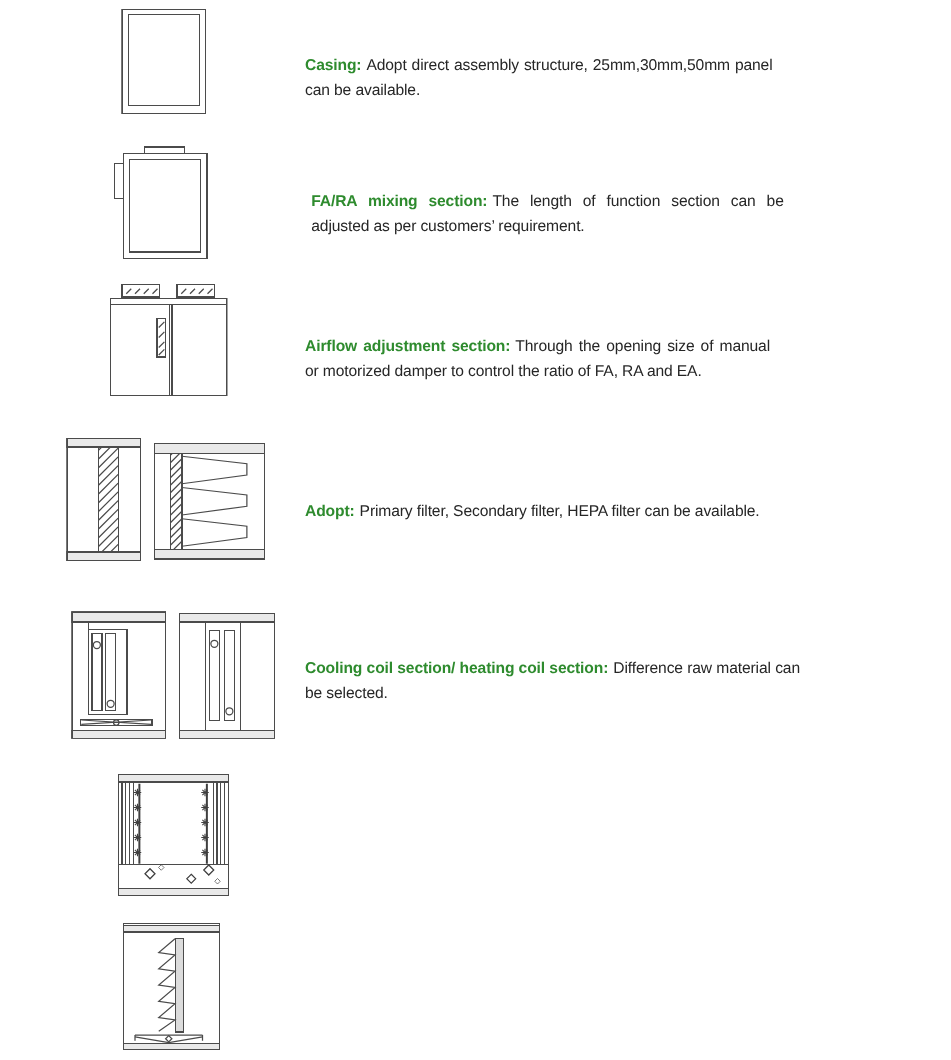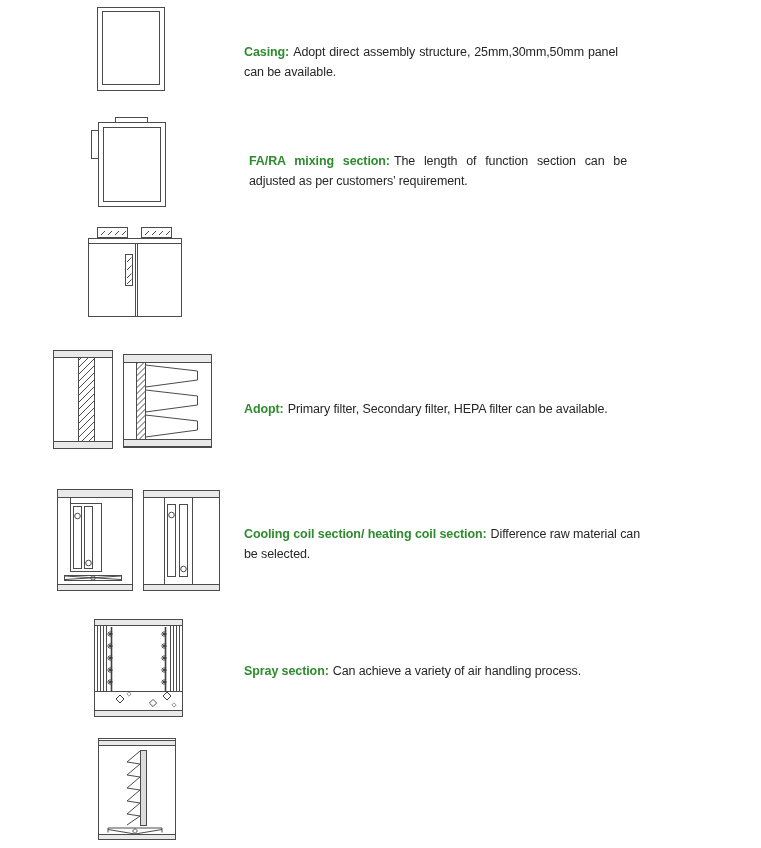--- a/index.html
+++ b/index.html
@@ -78,20 +78,23 @@
       <line class="ln" x1="0.5" y1="16.5" x2="93.5" y2="16.5"></line>
       <line class="ln" x1="47.5" y1="16.5" x2="47.5" y2="89.5"></line>
       <line class="ln" x1="49.5" y1="16.5" x2="49.5" y2="89.5"></line>
 
       <rect class="ln" x="37.5" y="27.5" width="7" height="31"></rect>
       <g class="lnp">
         <path d="M39 35 l4.5 -4.5 M39 43 l4.5 -4.5 M39 51 l4.5 -4.5 M39 57 l4.5 -4.5"></path>
       </g>
     </svg>
   </div>
+  <p class="sec-text t3">
+    <span class="sec-label">Airflow adjustment section:</span><span>Through the opening size of manual or motorized damper to control the ratio of FA, RA and EA.</span>
+  </p>
 
   <div class="diagram d4a">
     <svg width="61" height="99" viewBox="0 0 61 99">
       <clipPath id="clipL">
           <rect x="26" y="8" width="15.5" height="83.5"></rect>
         </clipPath>
       <rect class="band" x="0.5" y="0.5" width="59" height="7"></rect>
       <rect class="band" x="0.5" y="91.5" width="59" height="7"></rect>
       <rect class="ln" x="0.5" y="0.5" width="59" height="98"></rect>
       <rect class="ln" x="25.5" y="7.5" width="16" height="84"></rect>
@@ -198,23 +201,20 @@
         <use href="#ast" x="70" y="51"></use>
         <use href="#ast" x="70" y="63"></use>
 
       <use href="#dia" transform="translate(26,80)"></use>
       <use href="#dia" transform="translate(35,75) scale(0.55)"></use>
       <use href="#dia" transform="translate(59,84) scale(0.9)"></use>
       <use href="#dia" transform="translate(73,77)"></use>
       <use href="#dia" transform="translate(80,86) scale(0.55)"></use>
     </svg>
   </div>
-  <p class="sec-text t6">
-    <span class="sec-label">Spray section:</span><span>Can achieve a variety of air handling process.</span>
-  </p>
 
   <div class="diagram d7">
     <svg width="79" height="103" viewBox="0 0 79 103">
       <rect class="band" x="0.5" y="2.5" width="77" height="5"></rect>
       <rect class="band" x="0.5" y="96.5" width="77" height="5"></rect>
       <rect class="ln" x="0.5" y="0.5" width="77" height="101"></rect>
 
       <rect class="fillbar" x="42.5" y="12.5" width="6" height="75"></rect>
 
       <polyline class="lnp" points="42,13 29,24 42,26 29,37 42,39 29,50 42,52 29,63 42,65 29,76 42,78 29,87"></polyline>

